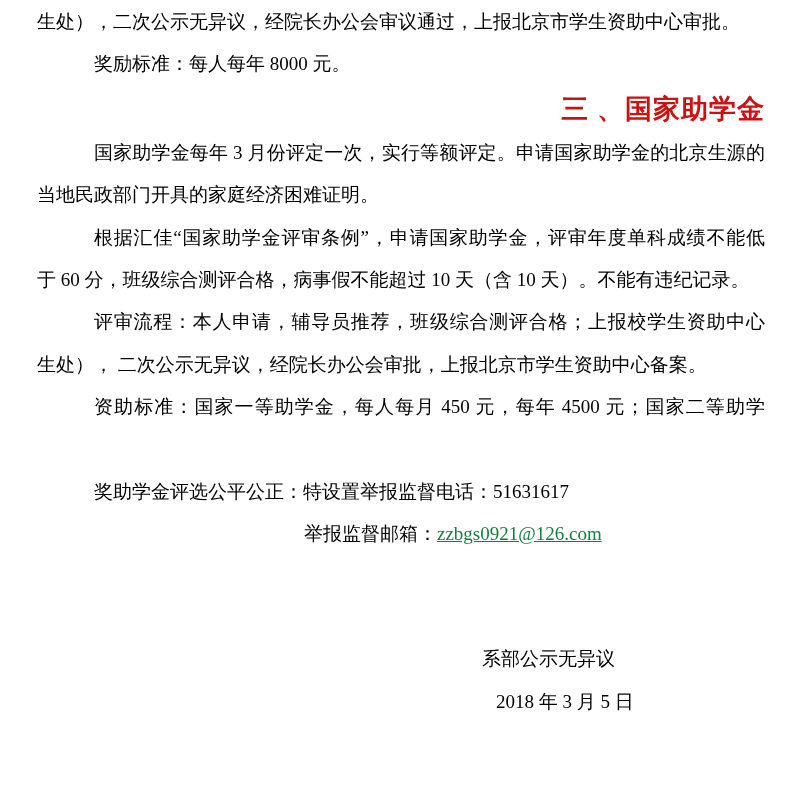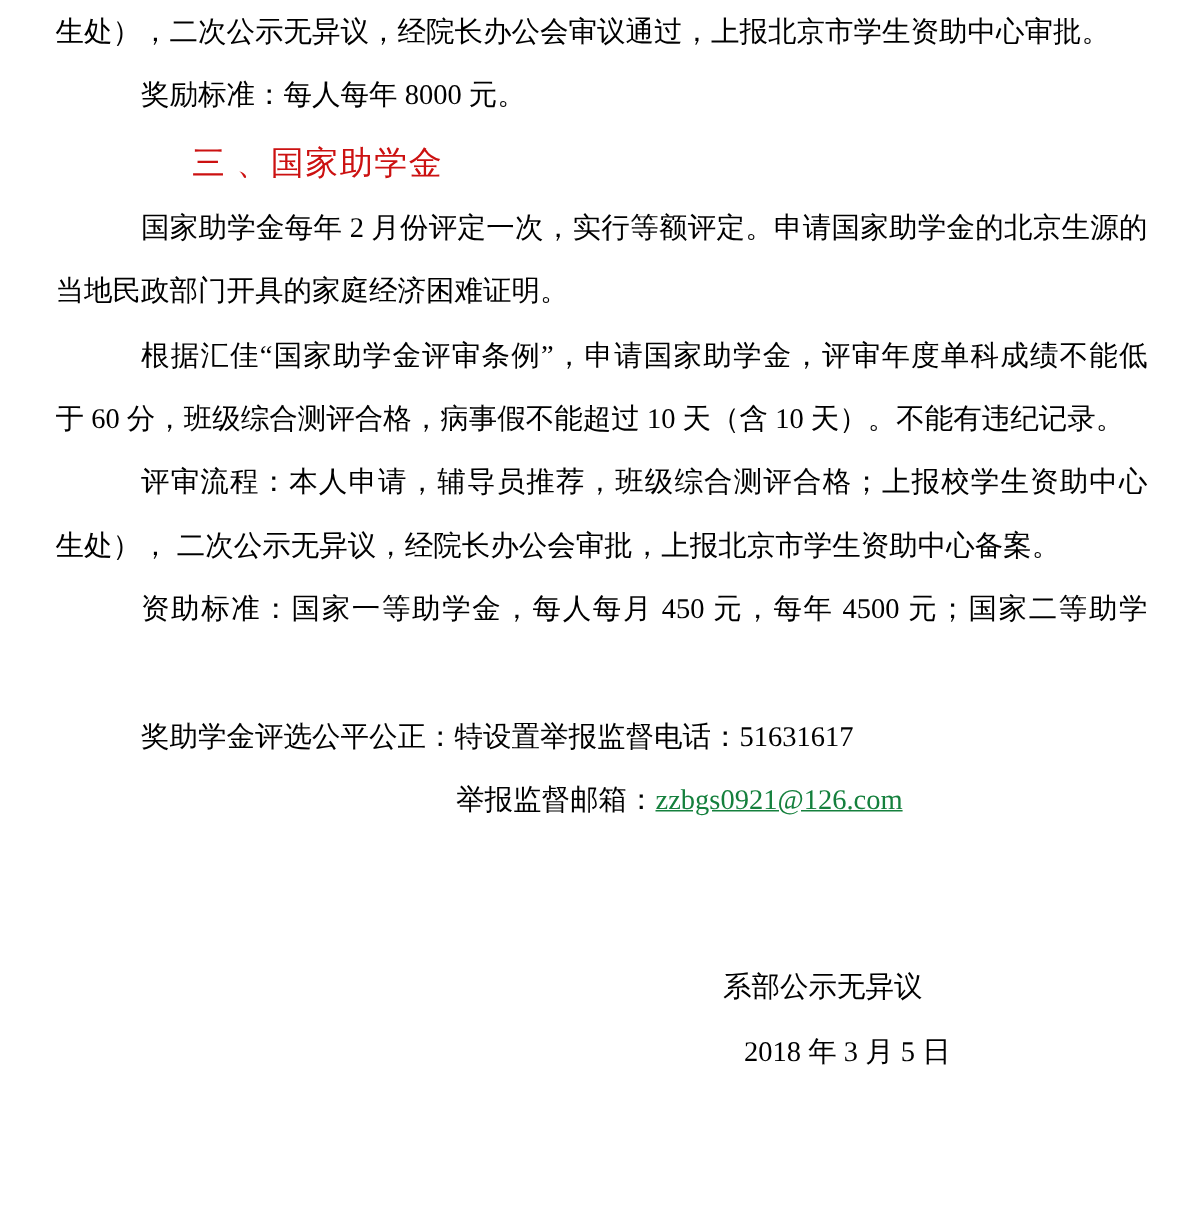--- a/index.html
+++ b/index.html
@@ -23,47 +23,48 @@
   }
   
   .j {
     white-space: normal;
     text-align: justify;
     text-align-last: justify;
   }
   
   .ind { padding-left: 57px; }
   .heading {
-    font-size: 22px;
-    font-weight: normal;
+    font-size: 27px;
+    font-weight: bold;
     line-height: 46px;
     height: 46px;
     padding-left: 91px;
     letter-spacing: 1px;
     white-space: nowrap;
     overflow: hidden;
+    text-align: right;
   }
   .hotline { margin-top: 42px; }
   .email-line { padding-left: 267px; }
   a.email { text-decoration: underline; cursor: pointer; }
   .sig { margin-top: 83px; padding-left: 445px; }
   .date { padding-left: 459px; }
 </style>
 </head>
 <body style="background: rgb(255, 255, 255); color: rgb(0, 0, 0);">
 
 <div class="doc">
 
   <div class="ln">生处），二次公示无异议，经院长办公会审议通过，上报北京市学生资助中心审批。</div>
 
   <div class="ln ind">奖励标准：每人每年 8000 元。</div>
 
   <div class="heading" style="color: rgb(204, 17, 17);">三 、国家助学金</div>
 
-  <div class="ln j ind">国家助学金每年 2 月份评定一次，实行等额评定。申请国家助学金的北京生源的</div>
+  <div class="ln j ind">国家助学金每年 3 月份评定一次，实行等额评定。申请国家助学金的北京生源的</div>
   <div class="ln">当地民政部门开具的家庭经济困难证明。</div>
 
   <div class="ln j ind">根据汇佳“国家助学金评审条例”，申请国家助学金，评审年度单科成绩不能低</div>
   <div class="ln">于 60 分，班级综合测评合格，病事假不能超过 10 天（含 10 天）。不能有违纪记录。</div>
 
   <div class="ln j ind">评审流程：本人申请，辅导员推荐，班级综合测评合格；上报校学生资助中心（学</div>
   <div class="ln">生处）， 二次公示无异议，经院长办公会审批，上报北京市学生资助中心备案。</div>
 
   <div class="ln j ind">资助标准：国家一等助学金，每人每月 450 元，每年 4500 元；国家二等助学金，</div>
 

